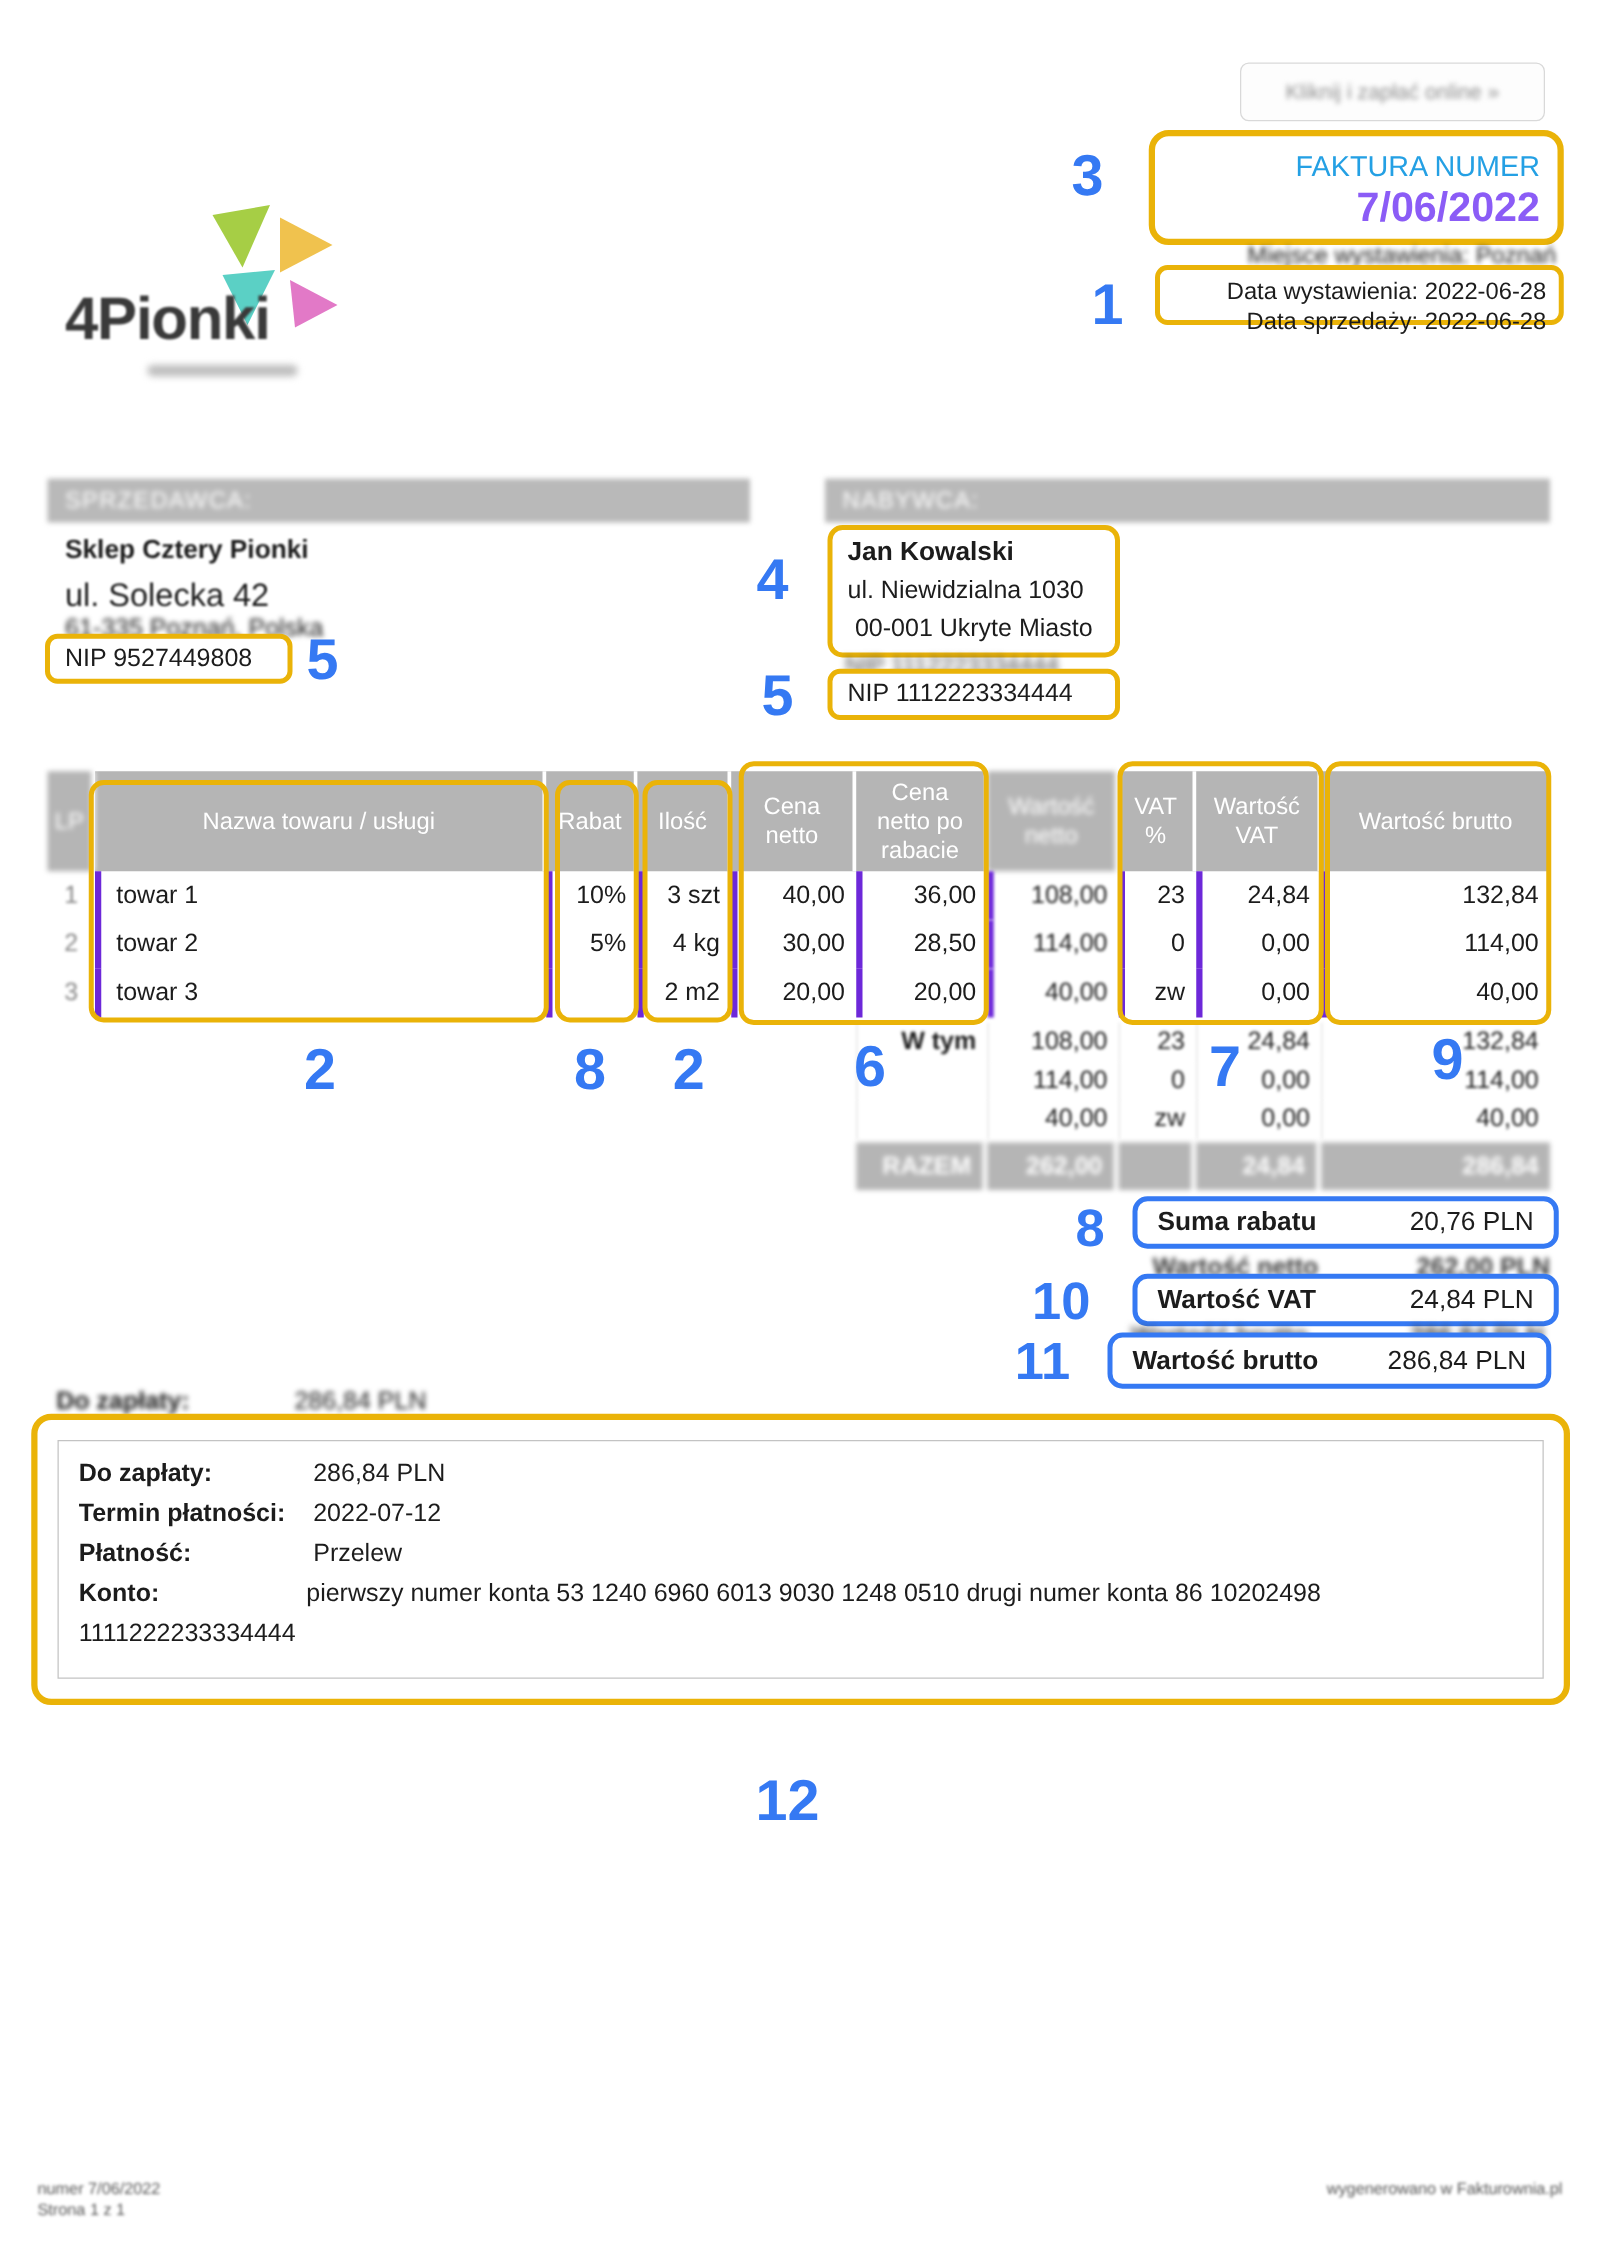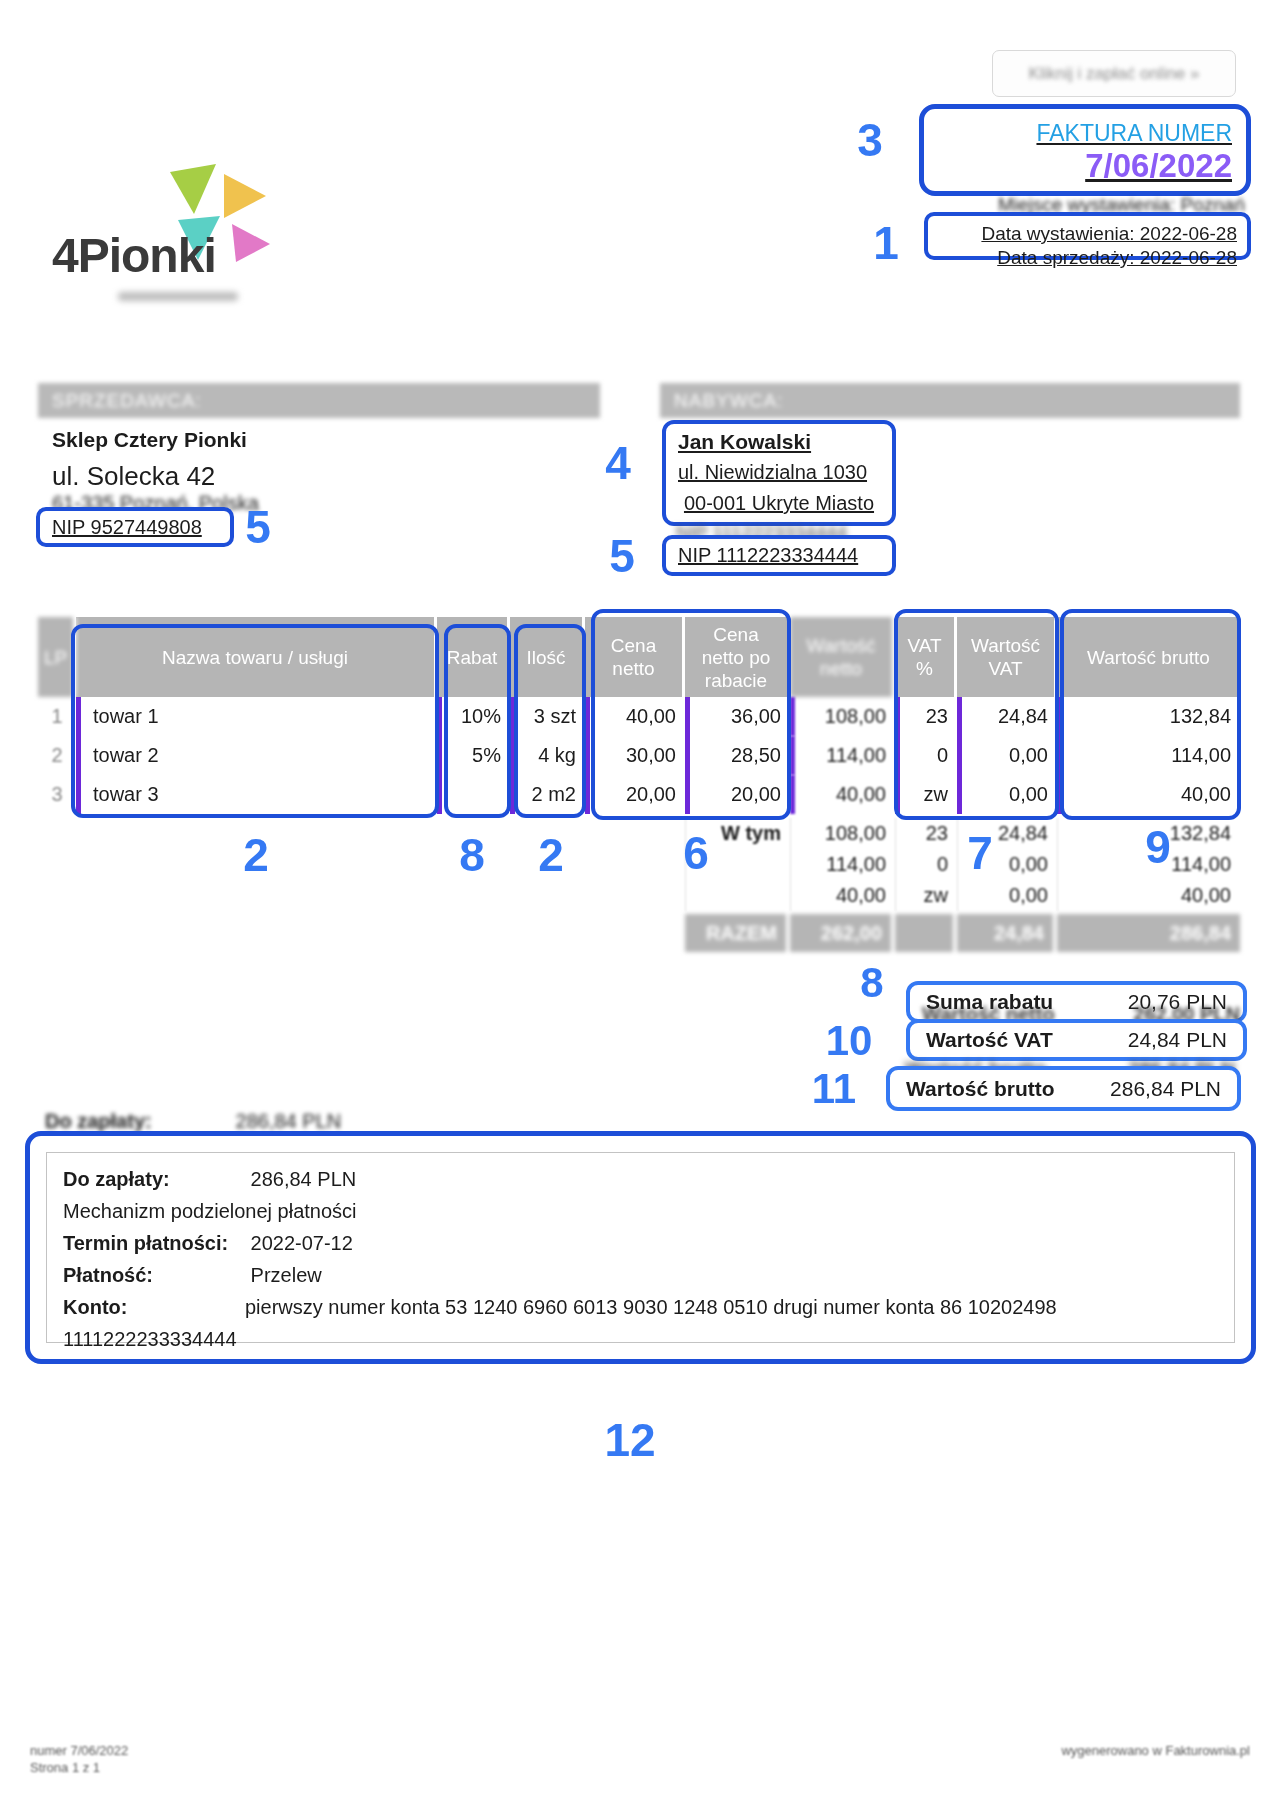--- a/index.html
+++ b/index.html
@@ -6,21 +6,21 @@
   .page{position:relative;width:1280px;height:1814px;background:#fff;font-family:"Liberation Sans",sans-serif;color:#1c1c1c;overflow:hidden;}
   .abs{position:absolute;}
   .soft{filter:blur(0.7px);}
   .blur1{filter:blur(1.3px);}
   .blur2{filter:blur(2.2px);}
   .blur3{filter:blur(3px);}
 
   
   .cnum{position:absolute;color:#3579f3;font-weight:700;font-size:46px;transform:translate(-50%,-50%);line-height:1;}
   .cnum.small{font-size:42px;}
-  .cb{position:absolute;border:4px solid #1d4ed8;border-radius:12px;box-sizing:border-box;text-decoration:underline;}
+  .cb{position:absolute;border:4px solid #eab308;border-radius:12px;box-sizing:border-box;}
   .cb.thick{border-width:5px;border-radius:16px;}
   .cb.overlay{background:transparent;pointer-events:none;}
   .cb.white{background:#fff;}
 
   .pay-btn{position:absolute;left:992px;top:50px;width:244px;height:47px;background:#fdfdfd;border:1px solid #d9d9d9;border-radius:7px;cursor:pointer;font-family:"Liberation Sans",sans-serif;}
   .pay-btn span{color:#8f8f8f;font-size:17px;}
 
   .fak-box{left:919px;top:104px;width:332px;height:92px;text-align:right;padding:10px 14px 0 0;}
   .fak-label{color:#24a0e4;font-size:23px;line-height:28px;}
   .fak-num{color:#8b5cf6;font-size:33px;font-weight:700;line-height:38px;}
@@ -209,21 +209,21 @@
   <div class="cb overlay" style="left:894px;top:609px;width:165px;height:211px;"></div>
   <div class="cb overlay" style="left:1060px;top:609px;width:181px;height:211px;"></div>
 
   <div class="cnum" style="left:256px;top:855px;">2</div>
   <div class="cnum" style="left:472px;top:855px;">8</div>
   <div class="cnum" style="left:551px;top:855px;">2</div>
   <div class="cnum" style="left:696px;top:853px;">6</div>
   <div class="cnum" style="left:980px;top:853px;">7</div>
   <div class="cnum" style="left:1158px;top:847px;">9</div>
 
-  <div class="sum-box" style="left:906px;top:981px;width:341px;height:42px;">
+  <div class="sum-box" style="left:906px;top:957px;width:341px;height:42px;">
     <span class="lbl">Suma rabatu</span>
     <span>20,76 PLN</span>
   </div>
   <div class="cnum small" style="left:872px;top:983px;">8</div>
 
   <div class="sum-blur blur2" style="left:922px;top:1003px;width:318px;">
     <span>Wartość netto</span>
     <span>262,00 PLN</span>
   </div>
 
@@ -247,21 +247,20 @@
     <span style="display:inline-block;width:185px;font-weight:700;">Do zapłaty:</span>
     <span>286,84 PLN</span>
   </div>
 
   <div class="cb thick" style="left:25px;top:1131px;width:1231px;height:233px;background:#fff;">
     <div class="pay-inner">
       <div class="pay-line">
         <span class="pay-label">Do zapłaty:</span>
         <span>286,84 PLN</span>
       </div>
-      <div class="pay-line">Mechanizm podzielonej płatności</div>
       <div class="pay-line">
         <span class="pay-label">Termin płatności:</span>
         <span>2022-07-12</span>
       </div>
       <div class="pay-line">
         <span class="pay-label">Płatność:</span>
         <span>Przelew</span>
       </div>
       <div class="pay-line">
         <span class="pay-label">Konto:</span><span>pierwszy numer konta 53 1240 6960 6013 9030 1248 0510 drugi numer konta 86 10202498 1111222233334444</span>

